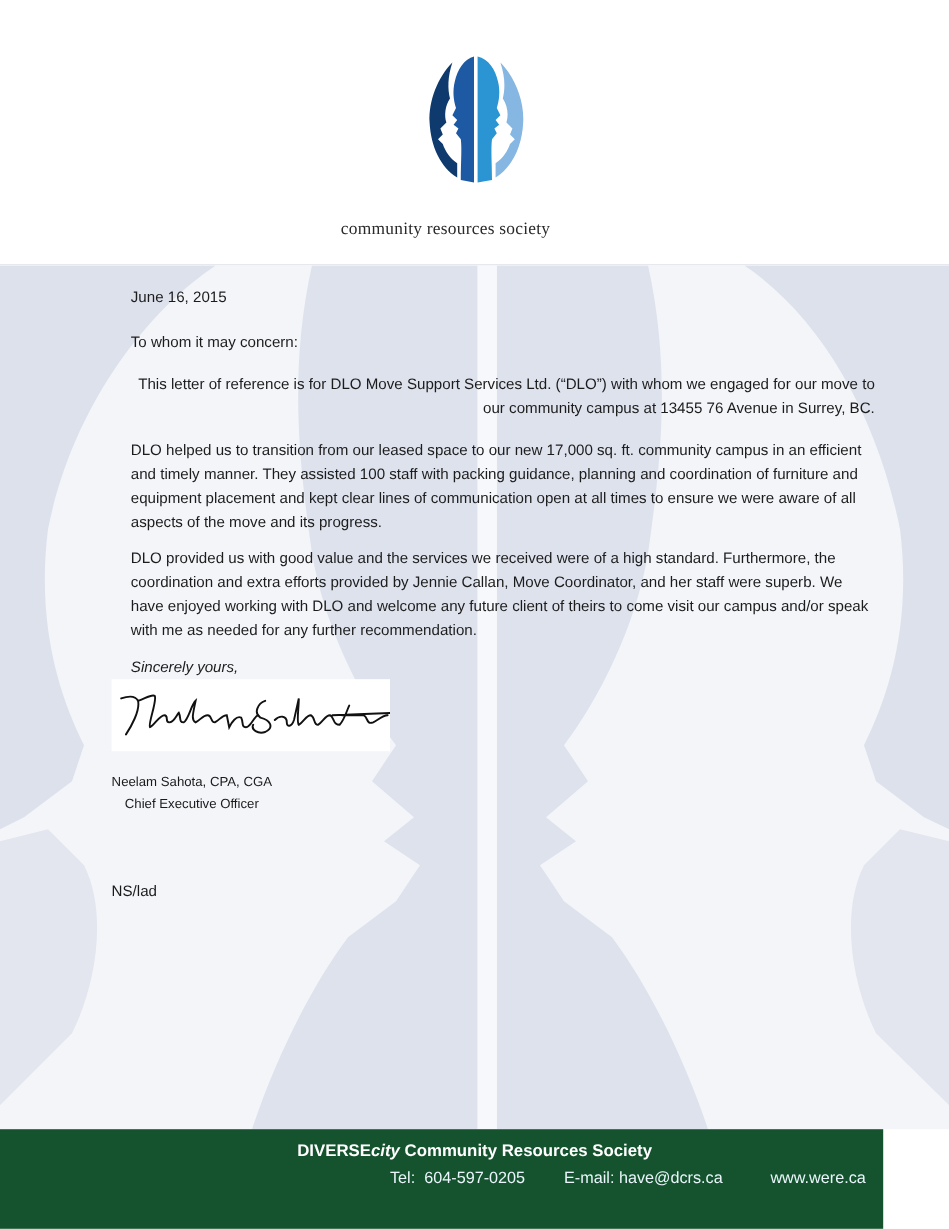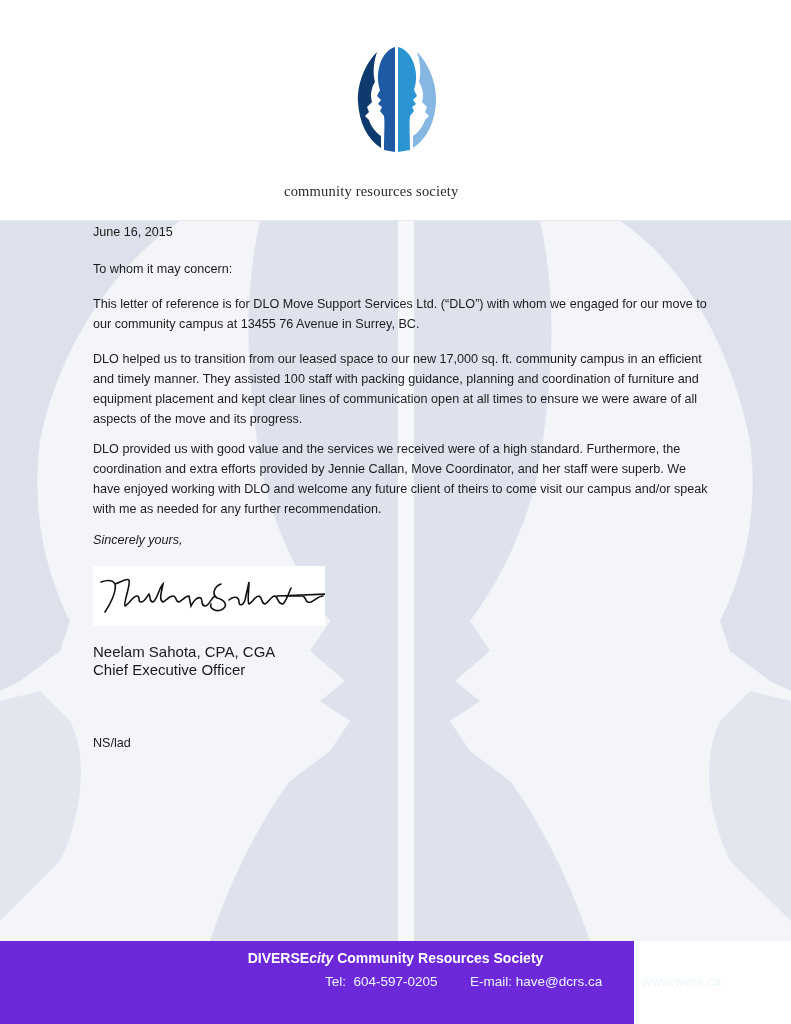--- a/index.html
+++ b/index.html
@@ -40,37 +40,37 @@
       background: #f4f6fa;
       overflow: hidden;
       z-index: 0;
     }
     .bg-area svg { position: absolute; left: 0; top: 0; }
     .letter {
       position: absolute; left: 93px; top: 222px; width: 620px;
       font-size: 12.6px; line-height: 20px; color: #1c1c1c;
       z-index: 3;
     }
-    .letter p { margin: 0; }
+    .letter p { margin: 16px; }
     .date { position: absolute; top: 0; }
     .salutation { position: absolute; top: 37px; }
-    .para1 { position: absolute; top: 72px; width: 620px; }
+    .para1 { position: absolute; top: 72px; width: 620px; text-align: right; }
     .para2 { position: absolute; top: 127px; width: 620px; }
     .para3 { position: absolute: top: 217px; }
     .para3 { position: absolute; top: 217px; width: 620px; }
     .closing { position: absolute; top: 308px; font-style: italic; }
     .signature-box {
       position: absolute; left: 93px; top: 566px; width: 232px; height: 60px;
       background: #ffffff; z-index: 3;
     }
-    .signer { position: absolute; left: 93px; top: 643px; font-size: 15px; line-height: 18px; z-index: 3; }
+    .signer { position: absolute; left: 93px; top: 643px; font-size: 11px; line-height: 18px; z-index: 3; text-align: center; }
     .initials { position: absolute; left: 93px; top: 736px; font-size: 12.6px; z-index: 3; text-align: center; }
     .footer {
-      position: absolute; left: 0; top: 941px; width: 634px; height: 83px;
-      background: #6d28d9; color: #ffffff; z-index: 3;
+      position: absolute; left: 0; top: 941px; width: 736px; height: 83px;
+      background: #14532d; color: #ffffff; z-index: 3;
     }
     .footer-title {
       position: absolute; left: 0; width: 791px; top: 9px; text-align: center;
       font-size: 14px; font-weight: bold;
     }
     .footer-title .italic { font-style: italic; }
     .footer-line {
       position: absolute; top: 33px; font-size: 13.5px; white-space: nowrap; color: #eaf6fc;
     }
   </style>

